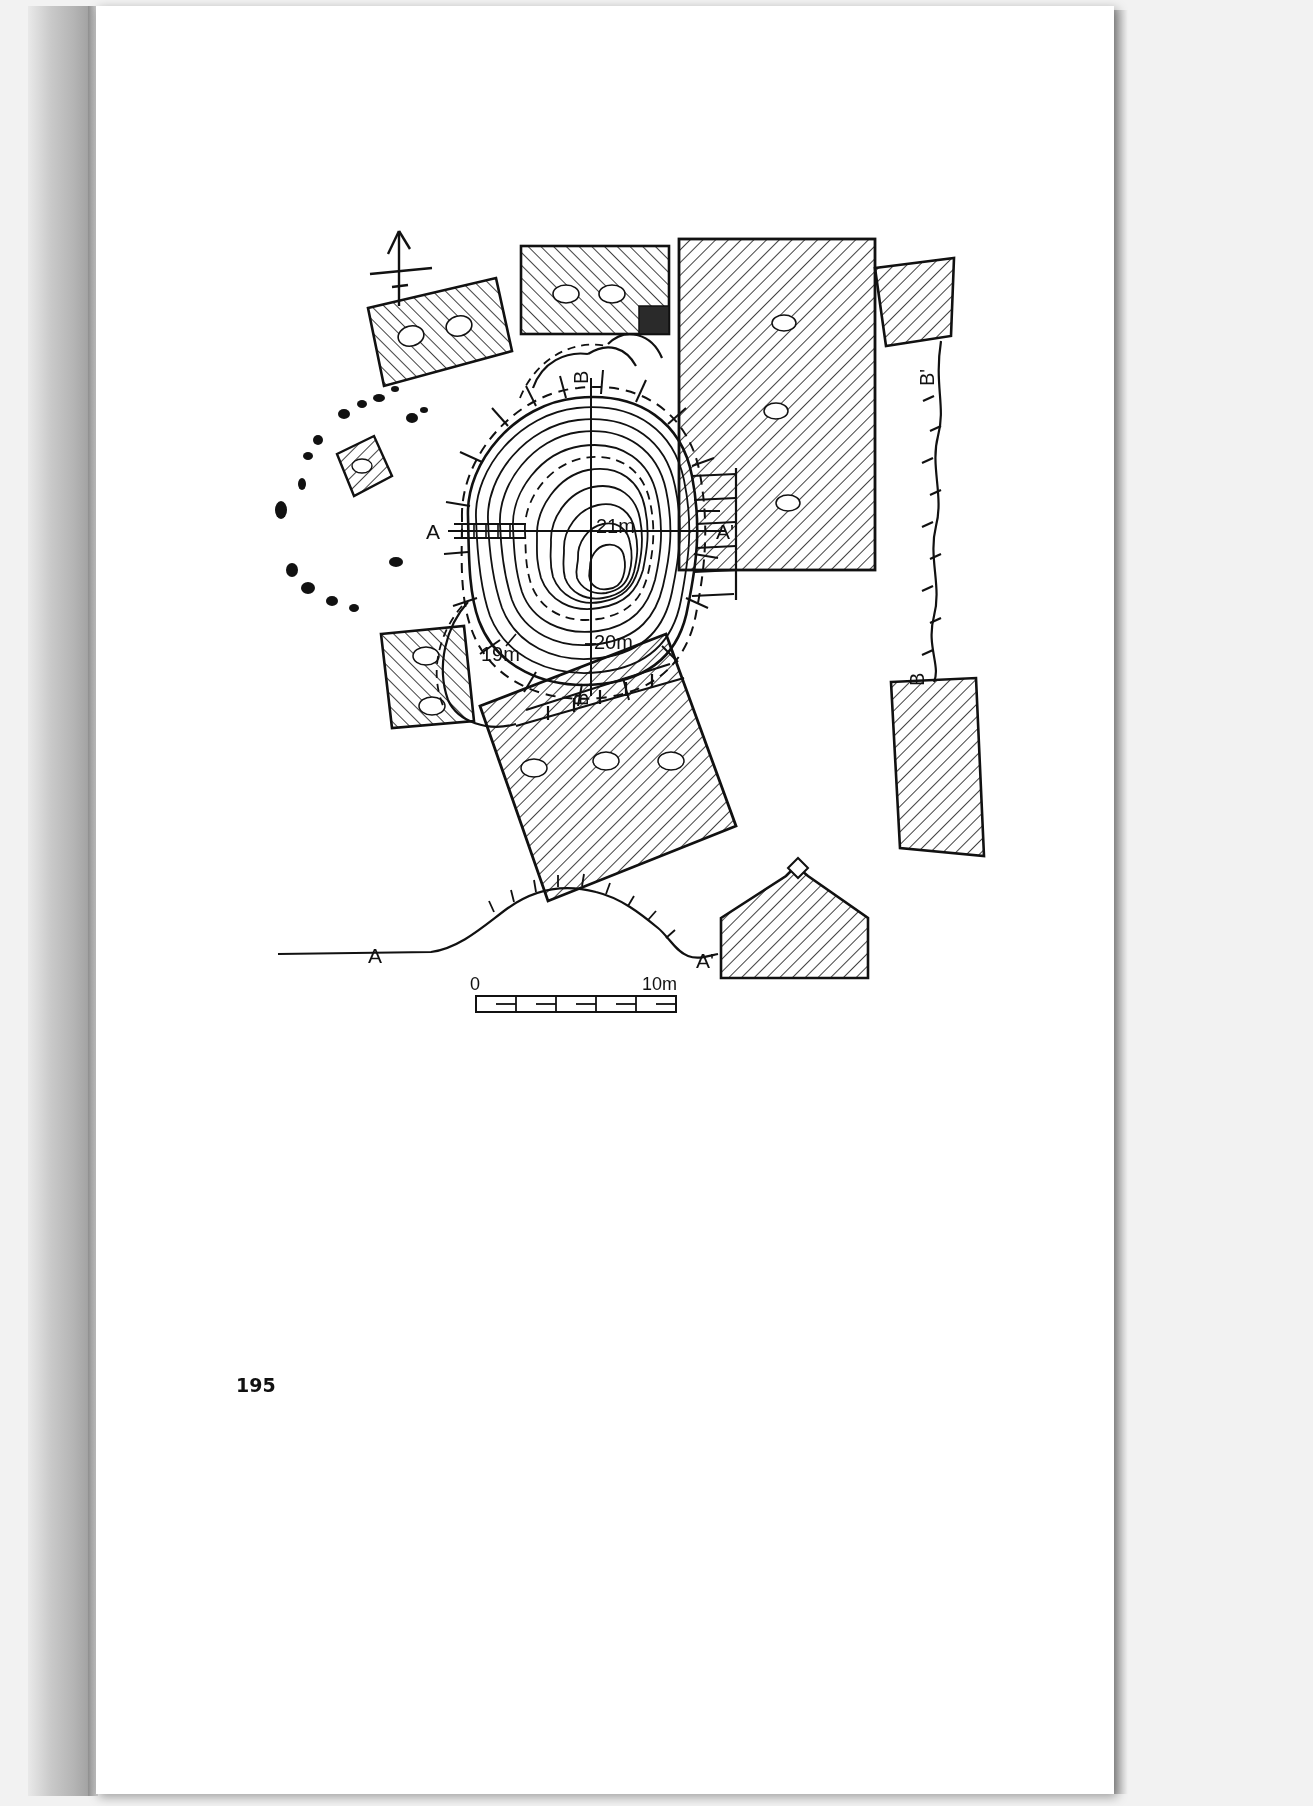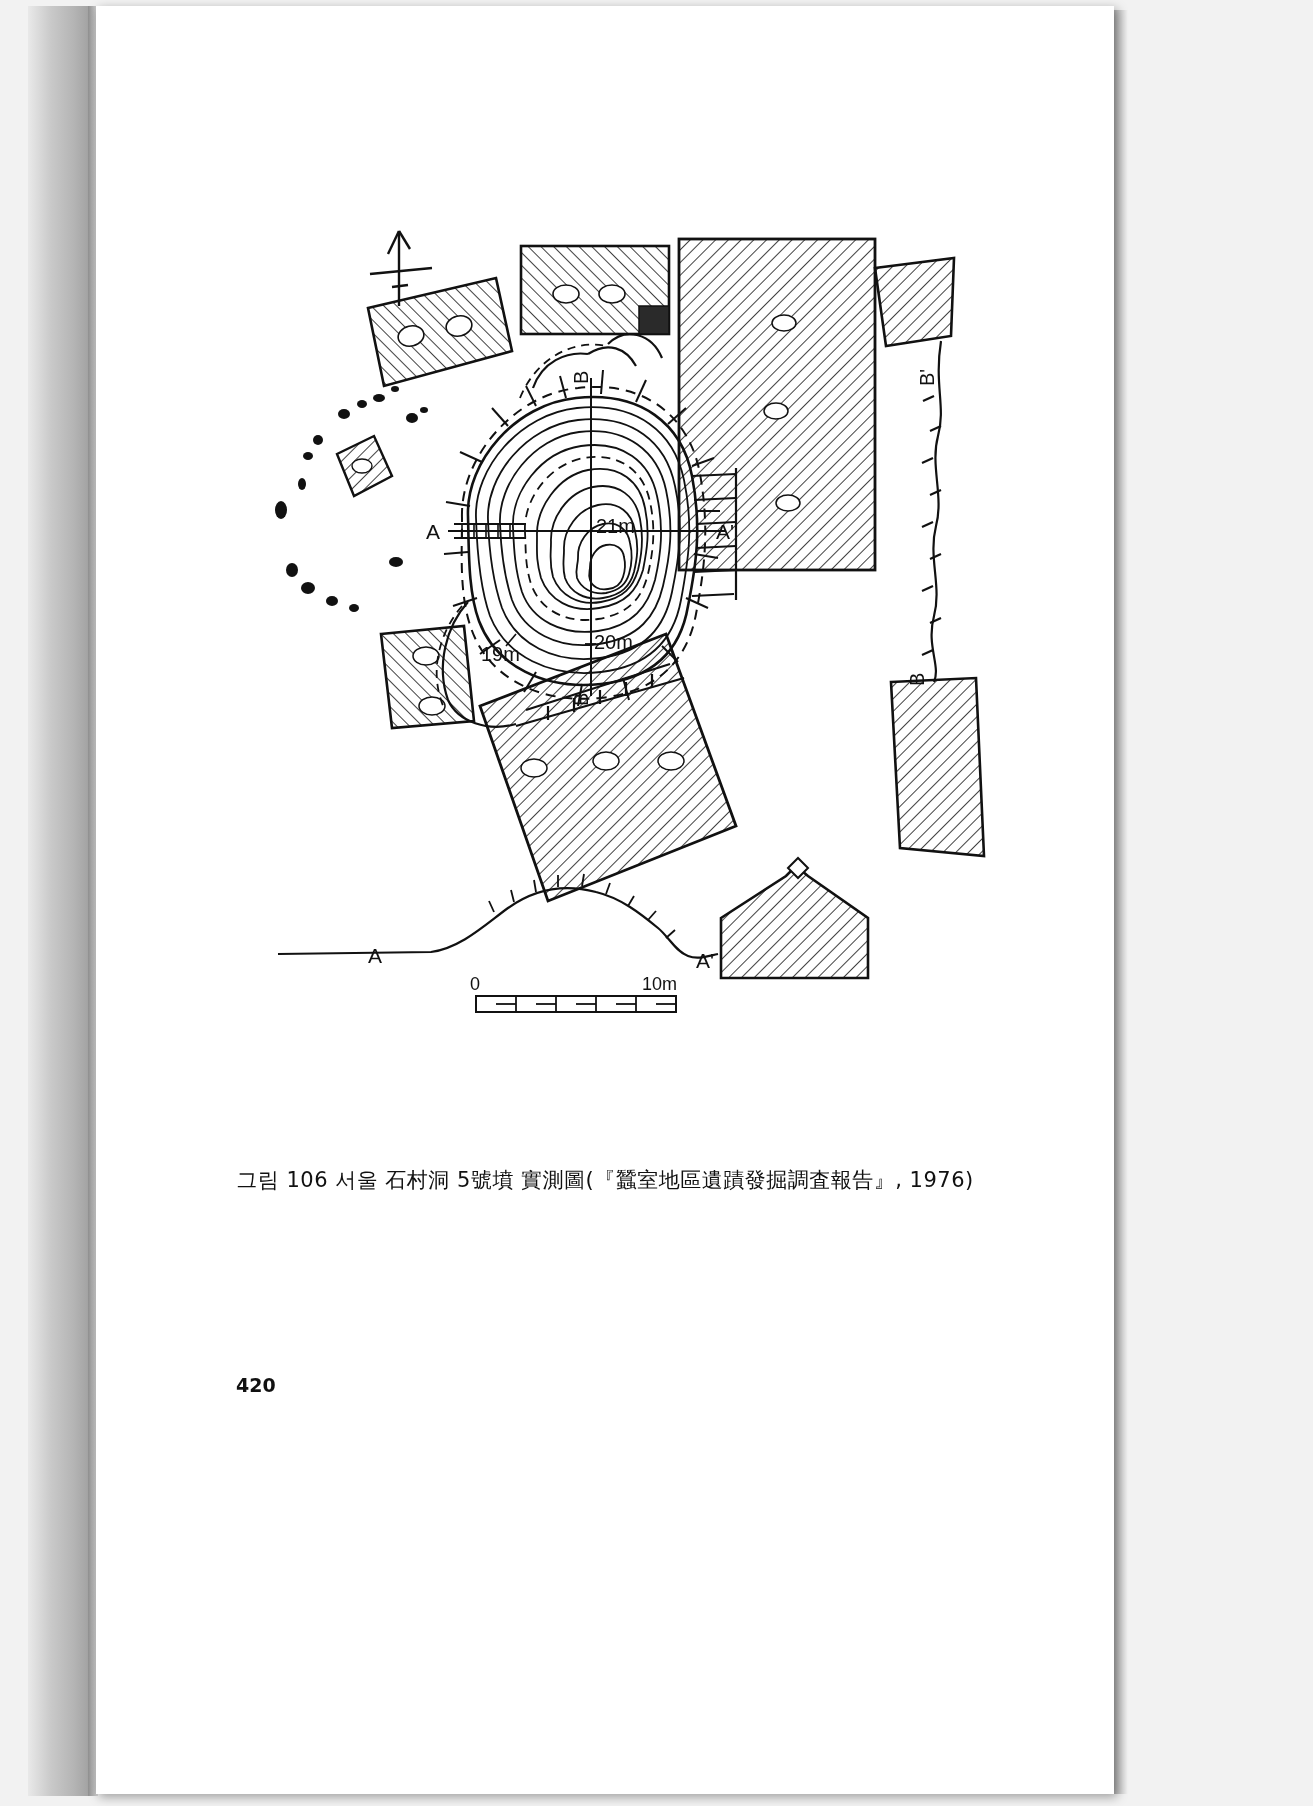--- a/index.html
+++ b/index.html
@@ -343,16 +343,15 @@
           <path d="M520 998 L 540 998"></path>
           <path d="M560 998 L 580 998"></path>
         </g>
         <text x="374" y="984" font-size="18" fill="#111">0</text>
         <text x="546" y="984" font-size="18" fill="#111">10m</text>
       </g>
 
     </svg>
   </div>
 
-  <div class="caption">그림 106   서울 石村洞 5號墳 實測圖(『蠶室地區遺蹟發掘調査報告』, 1976)</div>
-  <div class="page-number">420</div>
+  <div class="page-number">195</div>
 
 </div>
 
 </body></html>

